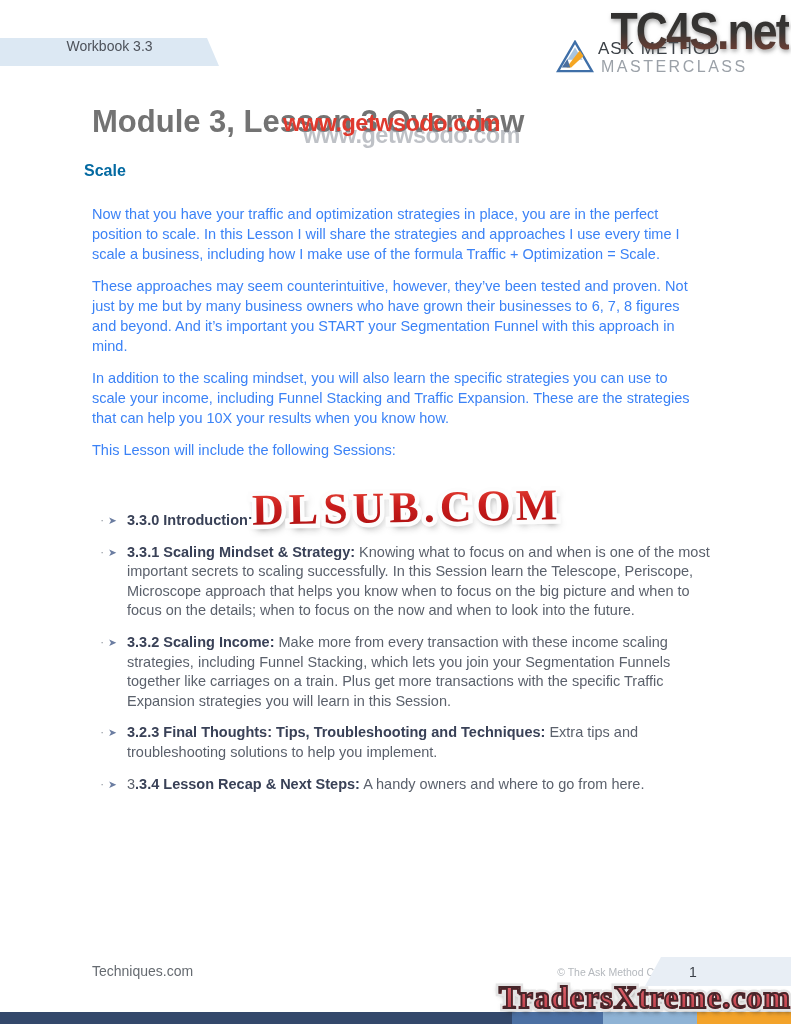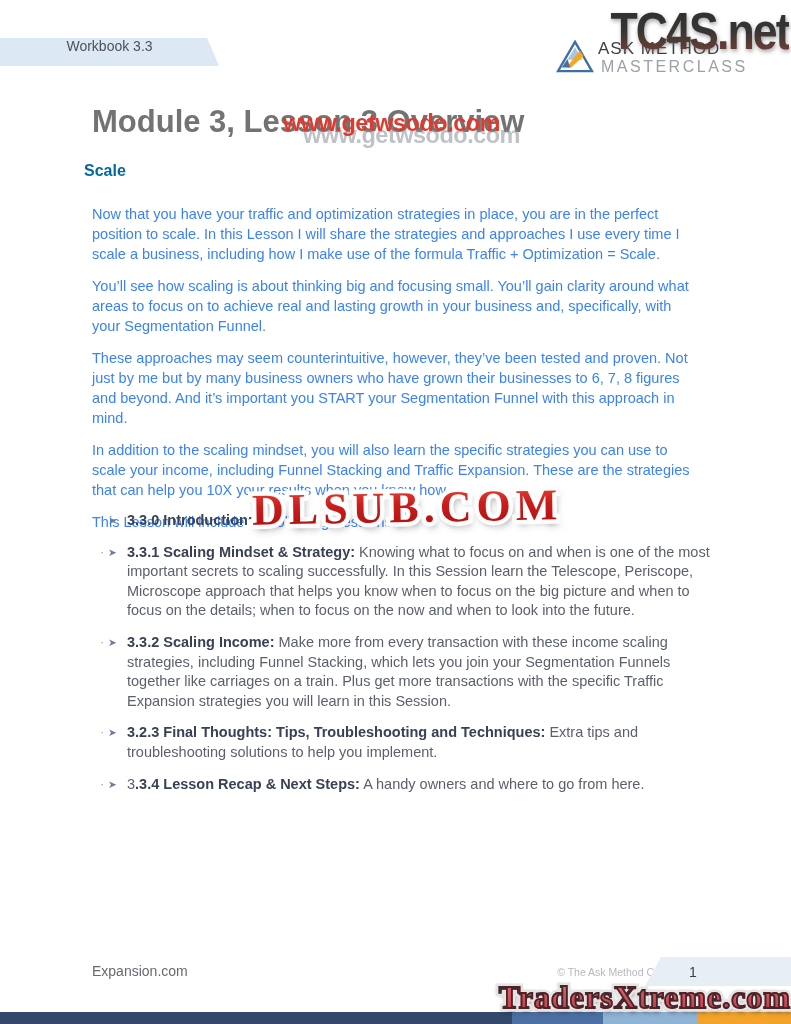--- a/index.html
+++ b/index.html
@@ -102,21 +102,20 @@
   <div class="wm-tc4s">TC4S.net</div>
 
   <h1 class="doc-title">Module 3, Lesson 3 Overview</h1>
   <div class="wm-getwsodo-ghost">www.getwsodo.com</div>
   <div class="wm-getwsodo">www.getwsodo.com</div>
 
   <h2 class="section-heading">Scale</h2>
 
   <div class="paragraphs">
       <p>Now that you have your traffic and optimization strategies in place, you are in the perfect position to scale. In this Lesson I will share the strategies and approaches I use every time I scale a business, including how I make use of the formula Traffic + Optimization = Scale.</p>
-      <p>You’ll see how scaling is about thinking big and focusing small. You’ll gain clarity around what areas to focus on to achieve real and lasting growth in your business and, specifically, with your Segmentation Funnel.</p>
       <p>These approaches may seem counterintuitive, however, they’ve been tested and proven. Not just by me but by many business owners who have grown their businesses to 6, 7, 8 figures and beyond. And it’s important you START your Segmentation Funnel with this approach in mind.</p>
       <p>In addition to the scaling mindset, you will also learn the specific strategies you can use to scale your income, including Funnel Stacking and Traffic Expansion. These are the strategies that can help you 10X your results when you know how.</p>
       <p>This Lesson will include the following Sessions:</p>
     </div>
 
   <ul class="session-list">
       <li class="session">
     <span class="dot">·</span>
     <span class="arrow">➤</span>
     <span class="prefix"></span><b class="lead">3.3.0 Introduction:</b> <span class="desc"></span>
@@ -141,21 +140,21 @@
     <span class="arrow">➤</span>
     <span class="prefix">3</span><b class="lead">.3.4 Lesson Recap &amp; Next Steps:</b> <span class="desc">A handy owners and where to go from here.</span>
   </li>
     </ul>
 
   <div class="wm-stamp wm-dlsub">
     <span class="back">DLSUB.COM</span>
     <span class="front">DLSUB.COM</span>
   </div>
 
-  <div class="footer-left">Expansion.com</div>
+  <div class="footer-left">Techniques.com</div>
   <div class="footer-center">© The Ask Method Company. All Rights Reserved.</div>
   <div class="page-num-box">
     <span>1</span>
   </div>
 
   <div class="wm-stamp wm-traders">
     <span class="back">TradersXtreme.com</span>
     <span class="front">TradersXtreme.com</span>
   </div>
 

